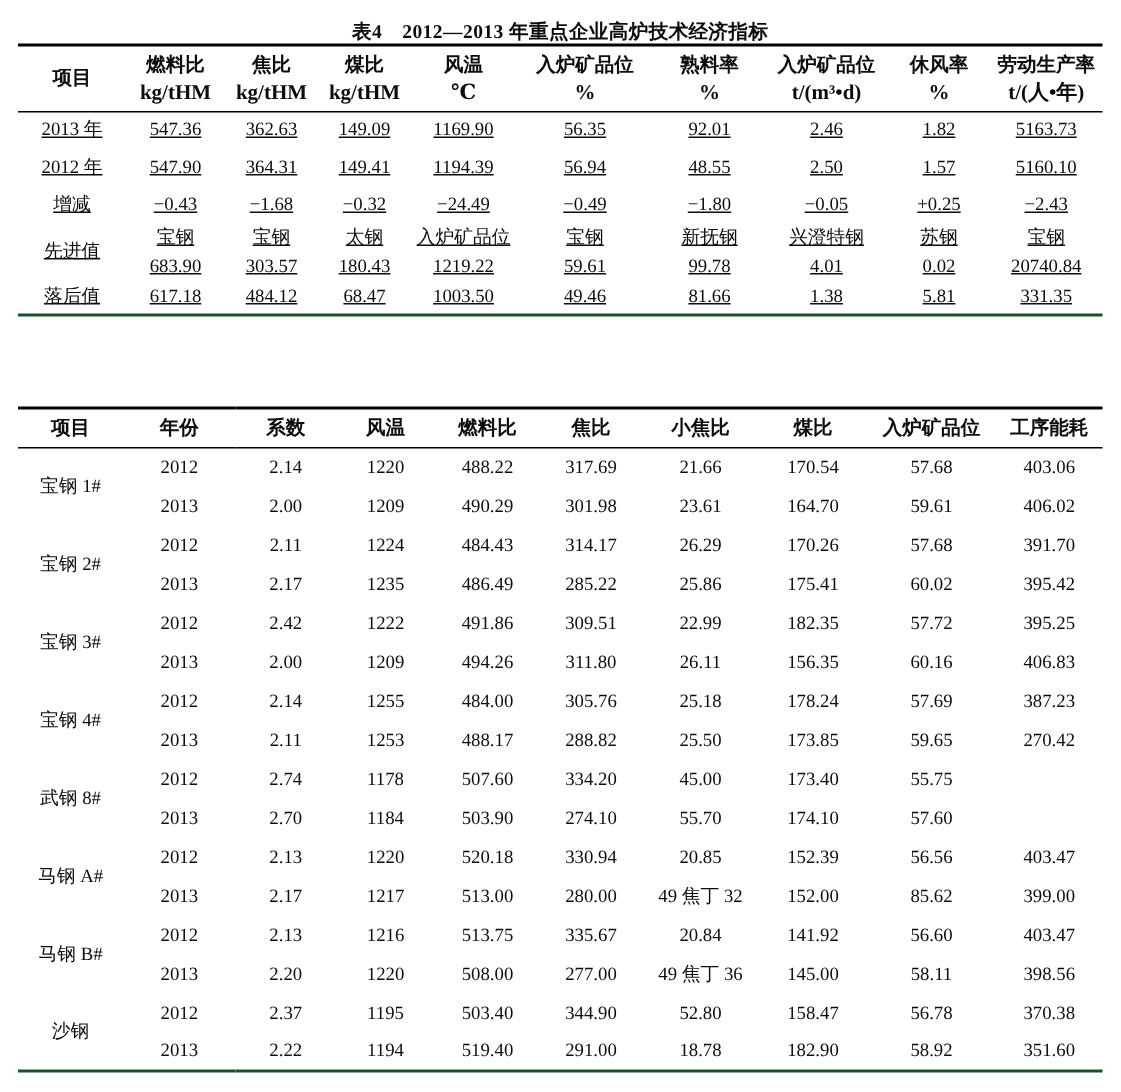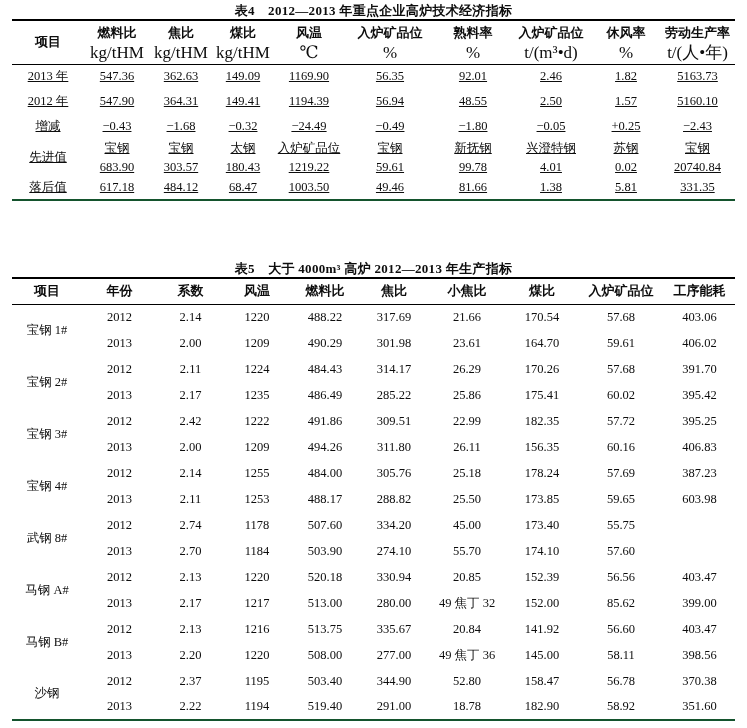--- a/index.html
+++ b/index.html
@@ -17,21 +17,21 @@
     height: 728px;
     position: relative;
   }
   .tbl-title {
     text-align: center;
     font-weight: bold;
     font-size: 13px;
     line-height: 16px;
     letter-spacing: 0.3px;
   }
-  #t4-title { padding-top: 3px; }
+  #t4-title { padding-top: 13px; }
   #t5-title { margin-top: 0; }
   table {
     border-collapse: collapse;
     table-layout: fixed;
     margin-left: 12px;
     width: 723px;
     font-size: 12.5px;
   }
   table.data-table {
     border-top: 2px solid #000;
@@ -40,21 +40,21 @@
   th, td {
     padding: 0;
     text-align: center;
     vertical-align: middle;
     white-space: nowrap;
     overflow: hidden;
     font-weight: normal;
   }
   thead tr { border-bottom: 1.5px solid #000; }
   th { font-weight: bold; font-size: 13px; }
-  th .unit { font-weight: normal; font-size: 17px; }
+  th .unit { font-weight: bold; font-size: 14px; }
   #table4 thead tr { height: 44px; }
   #table4 tbody tr { height: 25px; text-decoration: underline; }
   #table4 tbody tr:nth-child(4) { height: 19px; }
   #table4 tbody tr:nth-child(5) { height: 18px; }
   #table4 tbody tr:nth-child(6) { height: 24px; }
   #table5 thead tr { height: 26px; }
   #table5 tbody tr { height: 26px; }
   .gap { height: 60px; }
   .hdr-name { line-height: 20px; }
   .hdr-unit { line-height: 19px; }
@@ -192,21 +192,20 @@
           <td>81.66</td>
           <td>1.38</td>
           <td>5.81</td>
           <td>331.35</td>
         </tr>
       </tbody>
   </table>
 
   <div class="gap"></div>
 
-  <div id="t5-title" class="tbl-title">表5　大于 4000m³ 高炉 2012—2013 年生产指标</div>
 
   <table id="table5" class="data-table">
     <colgroup>
       <col style="width:70px">
         <col style="width:75px">
         <col style="width:67px">
       <col style="width:66px">
         <col style="width:70px">
         <col style="width:68px">
       <col style="width:78px">
@@ -312,21 +311,21 @@
         </tr>
         <tr>
           <td>2013</td>
           <td>2.11</td>
           <td>1253</td>
           <td>488.17</td>
           <td>288.82</td>
           <td>25.50</td>
           <td>173.85</td>
           <td>59.65</td>
-          <td>603.98</td>
+          <td>270.42</td>
         </tr>
         <tr>
           <td rowspan="2">武钢 8#</td>
           <td>2012</td>
           <td>2.74</td>
           <td>1178</td>
           <td>507.60</td>
           <td>334.20</td>
           <td>45.00</td>
           <td>173.40</td>

